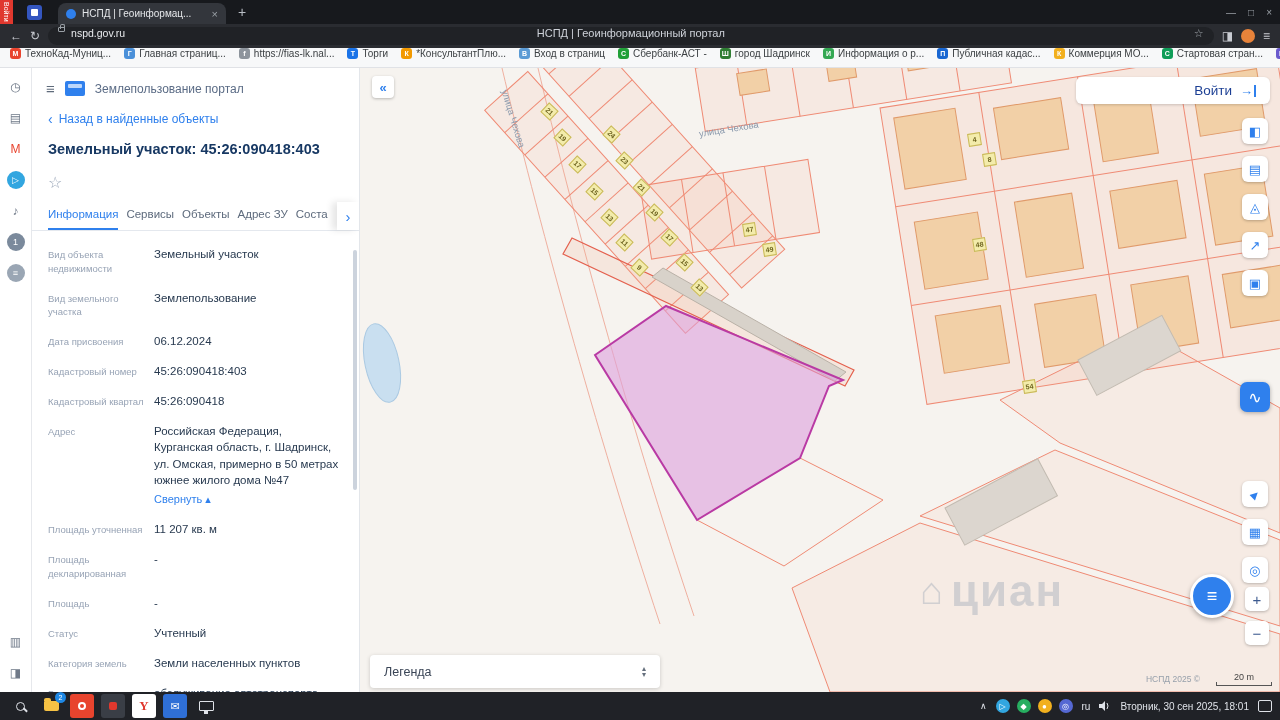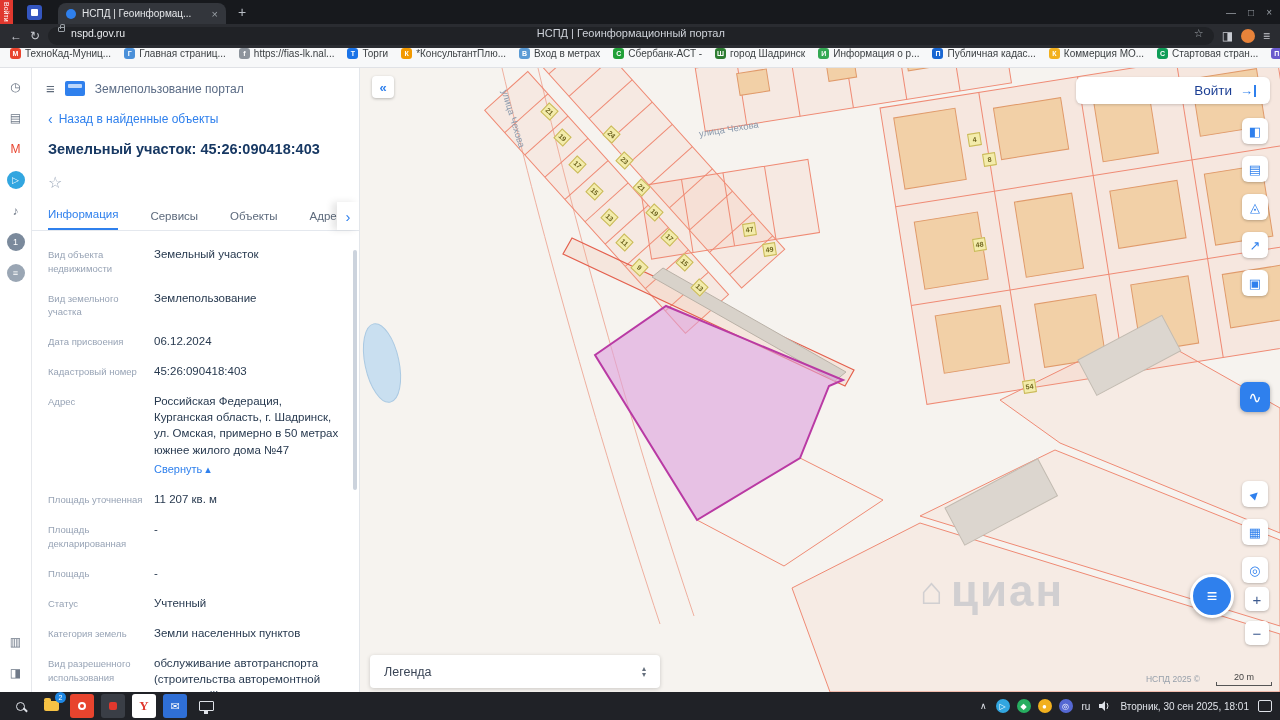--- a/index.html
+++ b/index.html
@@ -44,21 +44,21 @@
   .phead{display:flex;align-items:center;gap:10px;padding:12px 14px 8px}
   .burger{font-size:15px;color:#5f6b7b}
   .plogo{width:20px;height:15px;background:#2f80ed;border-radius:2px;position:relative}
   .plogo::after{content:"";position:absolute;left:3px;top:3px;right:3px;height:4px;background:#bcd7fb;border-radius:1px}
   .ptitle{font-size:12px;color:#5a6b85}
   .backrow{display:flex;align-items:center;gap:6px;color:#2f80ed;font-size:12px;padding:6px 16px}
   .backrow .chev{font-size:14px}
   .obj-title{font-size:14.5px;font-weight:bold;color:#173863;padding:8px 16px 4px}
   .star{font-size:16px;color:#9aa6b8;padding:12px 16px 0}
   .ptabs{position:relative;border-bottom:1px solid #e4e8ee;margin-top:10px}
-  .ptabs-in{display:flex;gap:32px;padding:6px 16px 0;align-items:flex-end}
+  .ptabs-in{display:flex;gap:8px;padding:6px 16px 0;align-items:flex-start}
   .ptab{font-size:11.5px;color:#5d6a7c;padding-bottom:8px;white-space:nowrap}
   .ptab.active{color:#2f80ed;border-bottom:2.5px solid #2f80ed}
   .ptab-more{position:absolute;right:0;top:0;bottom:0;width:22px;background:#fff;box-shadow:-5px 0 7px rgba(0,0,0,.10);color:#2f80ed;display:flex;align-items:center;justify-content:center;font-size:15px}
   .fields{padding:8px 16px 0}
   .frow{display:flex;gap:10px;padding:7px 0}
   .flabel{width:96px;min-width:96px;font-size:9.5px;color:#97a3b5;line-height:1.45;padding-top:2px}
   .fvalue{font-size:11.5px;color:#27394f;line-height:1.4}
   .collapse-link{color:#2f80ed;font-size:11px;margin-top:4px}
   .pscroll{position:absolute;right:2px;top:182px;width:4px;height:240px;background:#ccd3dd;border-radius:2px}
 
@@ -169,21 +169,21 @@
     <div class="bm">
       <span class="fav" style="background: rgb(26, 115, 232);">Т</span>
       <span class="bm-label">Торги</span>
     </div>
     <div class="bm">
       <span class="fav" style="background: rgb(242, 153, 0);">К</span>
       <span class="bm-label">*КонсультантПлю...</span>
     </div>
     <div class="bm">
       <span class="fav" style="background: rgb(91, 155, 213);">В</span>
-      <span class="bm-label">Вход в метрах</span>
+      <span class="bm-label">Вход в страниц</span>
     </div>
     <div class="bm">
       <span class="fav" style="background: rgb(33, 160, 56);">С</span>
       <span class="bm-label">Сбербанк-АСТ -</span>
     </div>
     <div class="bm">
       <span class="fav" style="background: rgb(46, 125, 50);">Ш</span>
       <span class="bm-label">город Шадринск</span>
     </div>
     <div class="bm">
@@ -256,20 +256,24 @@
           <div class="flabel">Вид земельного участка</div>
           <div class="fvalue">Землепользование</div>
         </div>
         <div class="frow">
           <div class="flabel">Дата присвоения</div>
           <div class="fvalue">06.12.2024</div>
         </div>
         <div class="frow">
           <div class="flabel">Кадастровый номер</div>
           <div class="fvalue">45:26:090418:403</div>
+        </div>
+        <div class="frow">
+          <div class="flabel">Кадастровый квартал</div>
+          <div class="fvalue">45:26:090418</div>
         </div>
         <div class="frow">
           <div class="flabel">Адрес</div>
           <div class="fvalue">Российская Федерация, Курганская область, г. Шадринск, ул. Омская, примерно в 50 метрах южнее жилого дома №47<div class="collapse-link">Свернуть <span>▴</span></div></div>
         </div>
         <div class="frow">
           <div class="flabel">Площадь уточненная</div>
           <div class="fvalue">11 207 кв. м</div>
         </div>
         <div class="frow">

